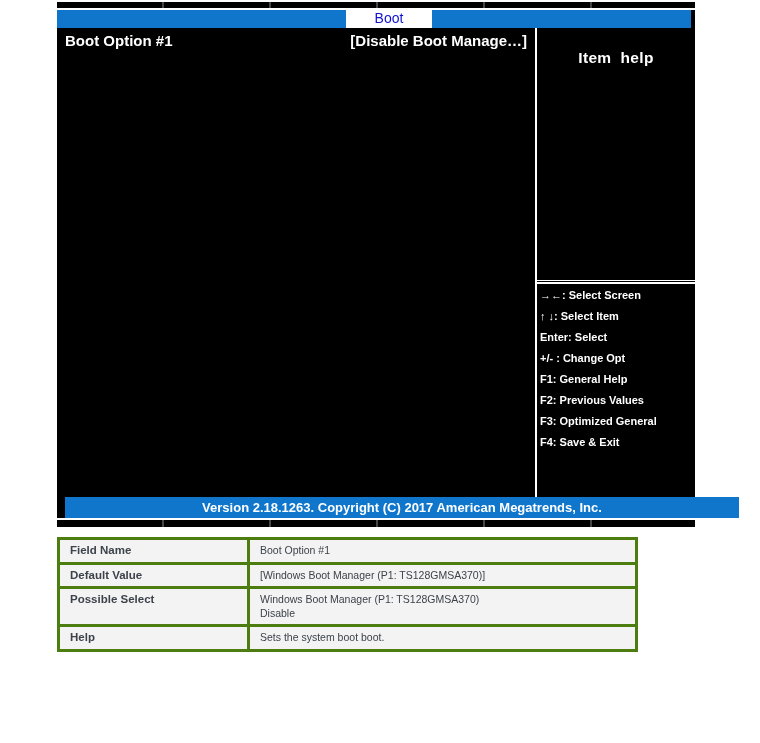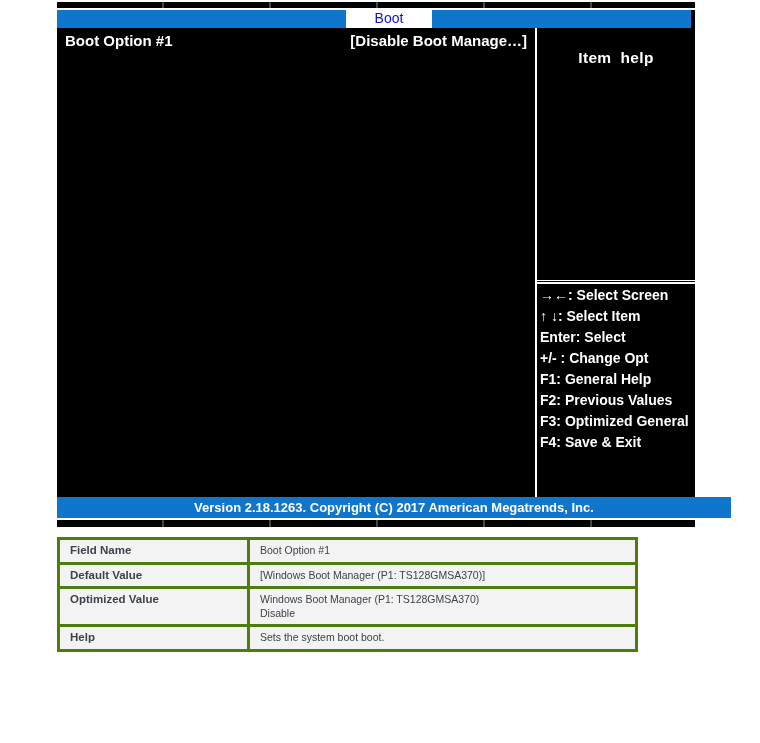--- a/index.html
+++ b/index.html
@@ -37,26 +37,26 @@
   .item-help-title {
     color:#fff; font-weight:bold; font-size:15.5px; text-align:center;
     padding-top:21px; white-space:pre; letter-spacing:0.3px;
   }
   .hr-double {
     position:absolute; top:252px; left:0; right:0; height:4px;
     border-top:1px solid #fff; border-bottom:2px solid #fff;
   }
   .legend { position:absolute; top:257px; left:0; right:0; }
   .legend-item {
-    color:#fff; font-weight:bold; font-size:14px; line-height:21px;
+    color:#fff; font-weight:bold; font-size:11px; line-height:21px;
     padding-left:3px; white-space:pre;
   }
 
   .versionbar {
-    position:absolute; bottom:0; left:0; width:674px; height:21px; background:#0f76cc;
+    position:absolute; bottom:0; left:8px; width:674px; height:21px; background:#0f76cc;
     color:#fff; font-weight:bold; font-size:13px; text-align:center; line-height:21px;
   }
 
   
   .doc-table {
     position:absolute; left:57px; top:537px; width:581px;
     border-collapse:collapse; color:#3c434b; font-size:10.5px;
   }
   .doc-table td {
     border:3px solid #4d7c0f; background:#f3f3f3;
@@ -117,21 +117,21 @@
           <div class="val-line">Boot Option #1</div>
         </td>
       </tr>
       <tr>
         <td class="label">Default Value</td>
         <td>
           <div class="val-line">[Windows Boot Manager (P1: TS128GMSA370)]</div>
         </td>
       </tr>
       <tr>
-        <td class="label">Optimized Value</td>
+        <td class="label">Possible Select</td>
         <td>
           <div class="val-line">Windows Boot Manager (P1: TS128GMSA370)</div>
           <div class="val-line">Disable</div>
         </td>
       </tr>
       <tr>
         <td class="label">Help</td>
         <td>
           <div class="val-line">Sets the system boot boot.</div>
         </td>

